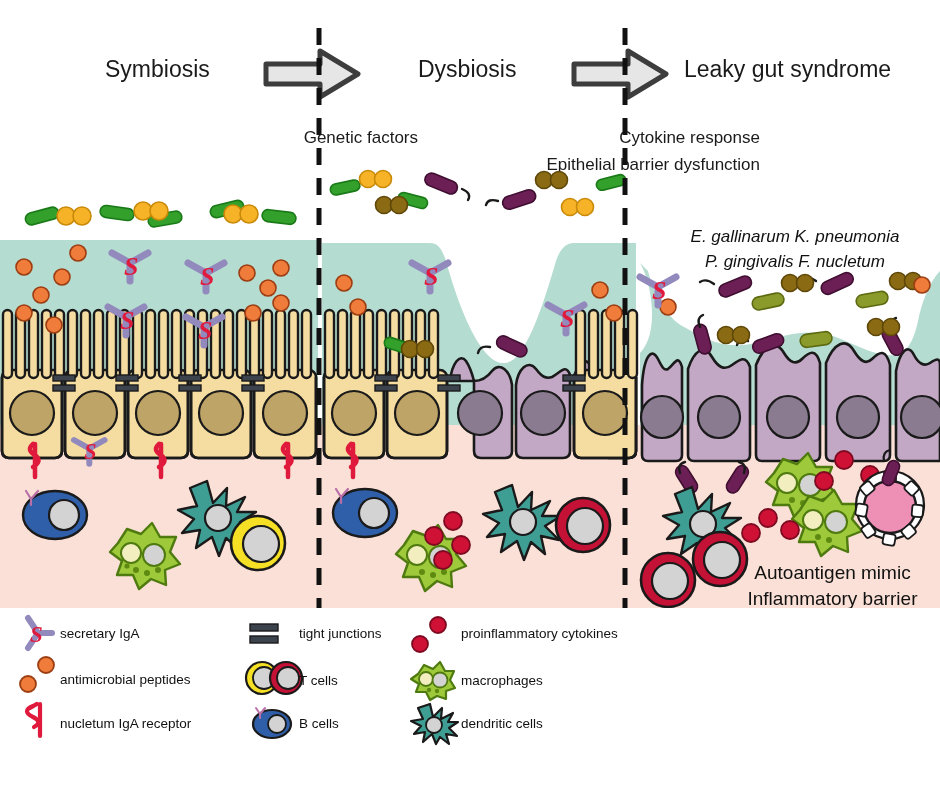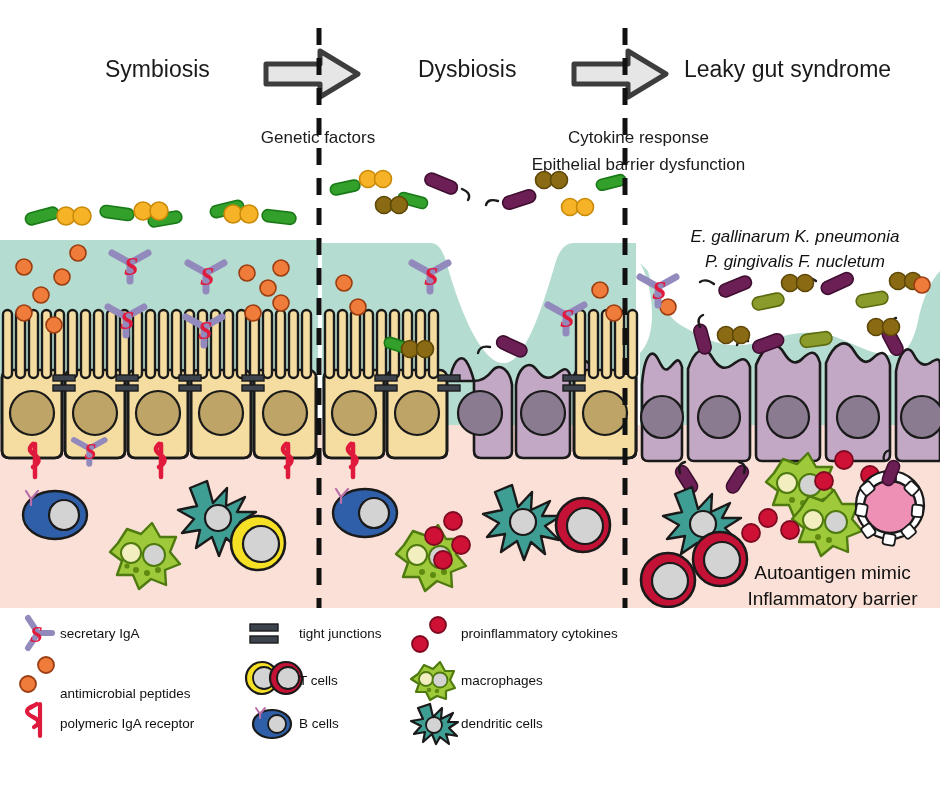--- a/index.html
+++ b/index.html
@@ -1,21 +1,21 @@
 <!DOCTYPE html>
 <html><head>
 <meta charset="utf-8">
 <style>
   html,body{margin:0;padding:0;background:#fff;}
   body{width:940px;height:788px;position:relative;overflow:hidden;
        font-family:"Liberation Sans","DejaVu Sans",sans-serif;color:#111;}
   #stage{position:absolute;left:0;top:0;width:940px;height:788px;}
   .abs{position:absolute;}
   .ttl{font-size:23px;color:#1a1a1a;white-space:nowrap;}
-  .sub{font-size:17px;color:#1a1a1a;white-space:nowrap;text-align:center;}
+  .sub{font-size:17px;color:#1a1a1a;white-space:nowrap;text-align:right;}
   .patho-h{font-size:19px;color:#111;white-space:nowrap;text-align:center;}
   .patho-i{font-size:17px;color:#111;white-space:nowrap;text-align:center;font-style:italic;}
   .bigtxt{font-size:19px;color:#111;white-space:nowrap;text-align:center;}
   .autoimm{font-size:24px;color:#111;white-space:nowrap;}
   .leg{font-size:13.5px;color:#111;white-space:nowrap;}
   svg{display:block;overflow:visible;}
   .dash{stroke:#111;stroke-width:5;stroke-dasharray:17 13;}
 </style>
 </head>
 <body>
@@ -598,29 +598,29 @@
           <path d="M25 16 L25 30"></path>
       </g>
       <text x="16" y="26" font-family="Liberation Serif,serif" font-size="23" font-weight="bold" font-style="italic" fill="#e01a3c">S</text>
     </svg>
     <div class="abs leg" style="left:60px;top:18px;">secretary IgA</div>
 
     <svg class="abs" style="left:16px;top:48px;" width="46" height="38" viewBox="0 0 46 38">
       <circle cx="30" cy="9" r="8" fill="#ef7c3a" stroke="#9c3d12" stroke-width="1.8"></circle>
       <circle cx="12" cy="28" r="8" fill="#ef7c3a" stroke="#9c3d12" stroke-width="1.8"></circle>
     </svg>
-    <div class="abs leg" style="left:60px;top:78px;">antimicrobial peptides</div>
+    <div class="abs leg" style="left:60px;top:64px;">antimicrobial peptides</div>
 
     <svg class="abs" style="left:24px;top:92px;" width="34" height="40" viewBox="0 0 34 40">
       <g fill="none" stroke="#e01a3c" stroke-width="4.2" stroke-linecap="round">
         <path d="M6 8 q12 -7 3 -2 q-12 5 0 11 q10 5 1 10"></path>
         <path d="M16 4 L16 36"></path>
       </g>
     </svg>
-    <div class="abs leg" style="left:60px;top:108px;">polymeric IgA receptor</div>
+    <div class="abs leg" style="left:60px;top:108px;">nucletum IgA receptor</div>
 
     <svg class="abs" style="left:248px;top:14px;" width="34" height="24" viewBox="0 0 34 24">
       <rect x="2" y="2" width="28" height="7" fill="#3d434d" stroke="#1a1a1a" stroke-width="1.4"></rect>
       <rect x="2" y="14" width="28" height="7" fill="#3d434d" stroke="#1a1a1a" stroke-width="1.4"></rect>
     </svg>
     <div class="abs leg" style="left:299px;top:18px;">tight junctions</div>
 
     <svg class="abs" style="left:244px;top:52px;" width="60" height="36" viewBox="0 0 60 36">
       <circle cx="18" cy="18" r="16" fill="#f5e026" stroke="#1a1a1a" stroke-width="2.2"></circle>
       <circle cx="20" cy="18" r="11" fill="#d3d3d3" stroke="#1a1a1a" stroke-width="1.8"></circle>

